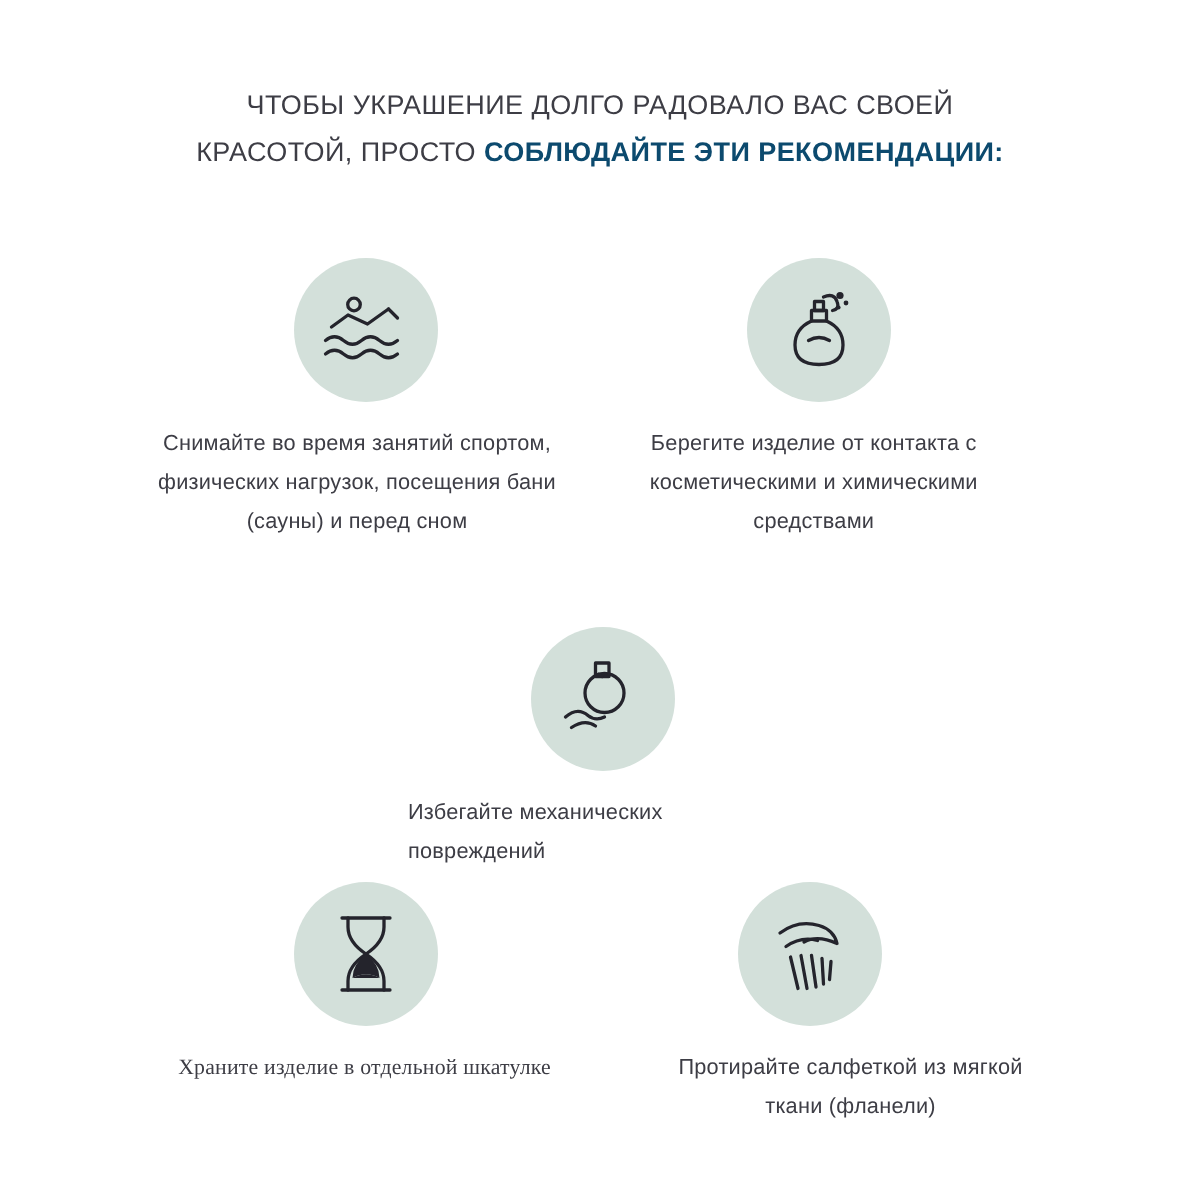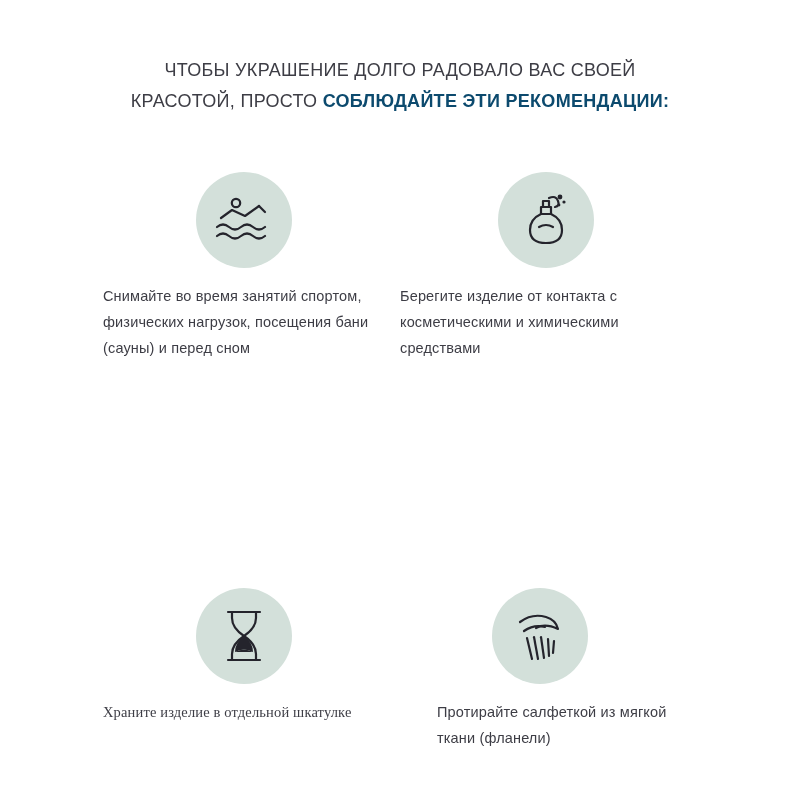--- a/index.html
+++ b/index.html
@@ -46,20 +46,21 @@
     background: #d3e0da;
     display: flex;
     align-items: center;
     justify-content: center;
   }
   .caption {
     font-size: 14.5px;
     line-height: 26px;
     color: #3d3d45;
     letter-spacing: 0.15px;
+    text-align: center;
   }
   
   #item-sport { left: 103px; top: 172px; width: 270px; }
   #item-sport .badge { margin-left: 93px; }
   #item-sport .caption { margin-top: 15px; }
 
   #item-chemicals { left: 400px; top: 172px; width: 285px; }
   #item-chemicals .badge { margin-left: 98px; }
   #item-chemicals .caption { margin-top: 15px; }
 
@@ -110,20 +111,32 @@
         <circle cx="39" cy="6" r="2.4" fill="#24242c" stroke="none"></circle>
         <circle cx="43" cy="11" r="1.6" fill="#24242c" stroke="none"></circle>
         <circle cx="38" cy="14" r="1.4" fill="#24242c" stroke="none"></circle>
         <path d="M20 23 q-11 5 -11 16 q0 13 16 13 q16 0 16 -13 q0 -11 -11 -16"></path>
         <path d="M18 36 q7 -4 14 0"></path>
       </svg>
     </div>
     <div class="caption">Берегите изделие от контакта с косметическими и химическими средствами</div>
   </div>
 
+  <div class="item" id="item-mechanical">
+    <div class="badge">
+      <svg class="ico" width="58" height="52" viewBox="0 0 58 52" fill="none" stroke="#24242c" stroke-width="2.2" stroke-linecap="round" stroke-linejoin="round">
+        <circle cx="30" cy="22" r="13"></circle>
+        <rect x="24" y="2" width="9" height="9"></rect>
+        <path d="M28.5 11 L26 9.5"></path>
+        <path d="M4 38 q8 -7 15 -1 q5 4 11 1"></path>
+        <path d="M8 45 q9 -6 16 -1"></path>
+      </svg>
+    </div>
+    <div class="caption">Избегайте механических повреждений</div>
+  </div>
 
   <div class="item" id="item-storage">
     <div class="badge">
       <svg class="ico" width="44" height="56" viewBox="0 0 44 56" fill="none" stroke="#24242c" stroke-width="2.2" stroke-linecap="round" stroke-linejoin="round">
         <path d="M6 4 h32"></path>
         <path d="M6 52 h32"></path>
         <path d="M10 4 v6 q0 10 12 18 q12 -8 12 -18 v-6"></path>
         <path d="M10 52 v-6 q0 -10 12 -18 q12 8 12 18 v6"></path>
         <path d="M13 44 q9 -5 18 0" fill="#24242c" stroke="none"></path>
         <path d="M22 28 q-9 7 -9 16 q9 -5 18 0 q0 -9 -9 -16" fill="#24242c" stroke="none"></path>

